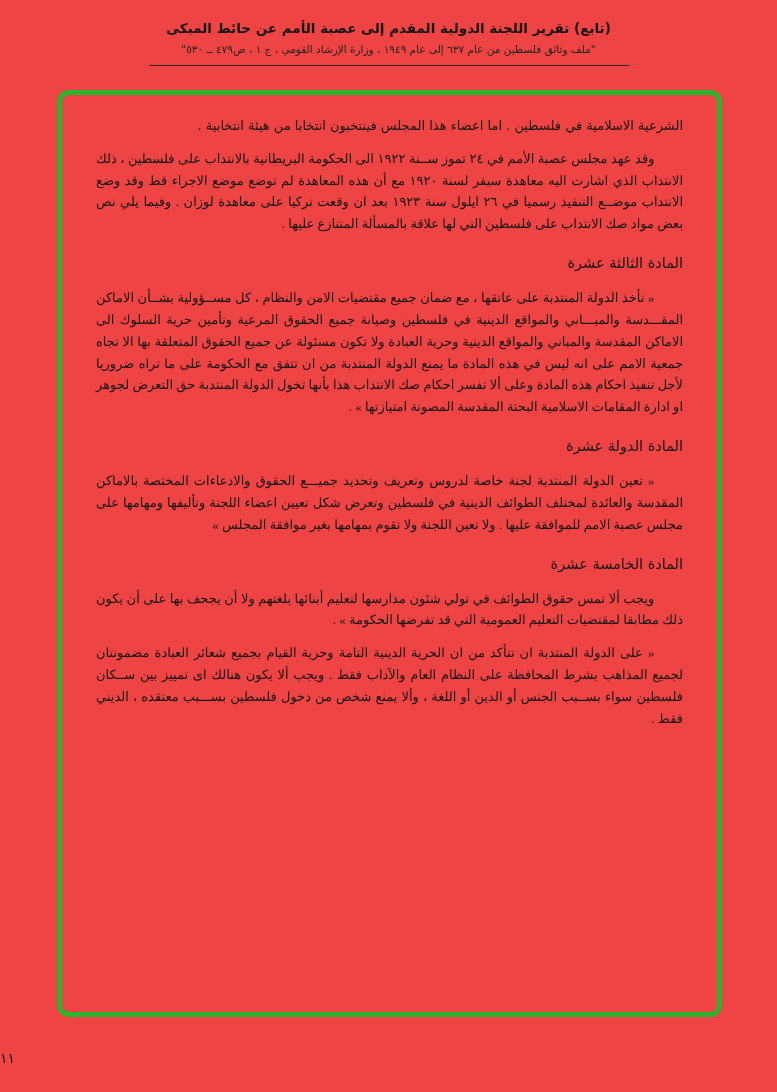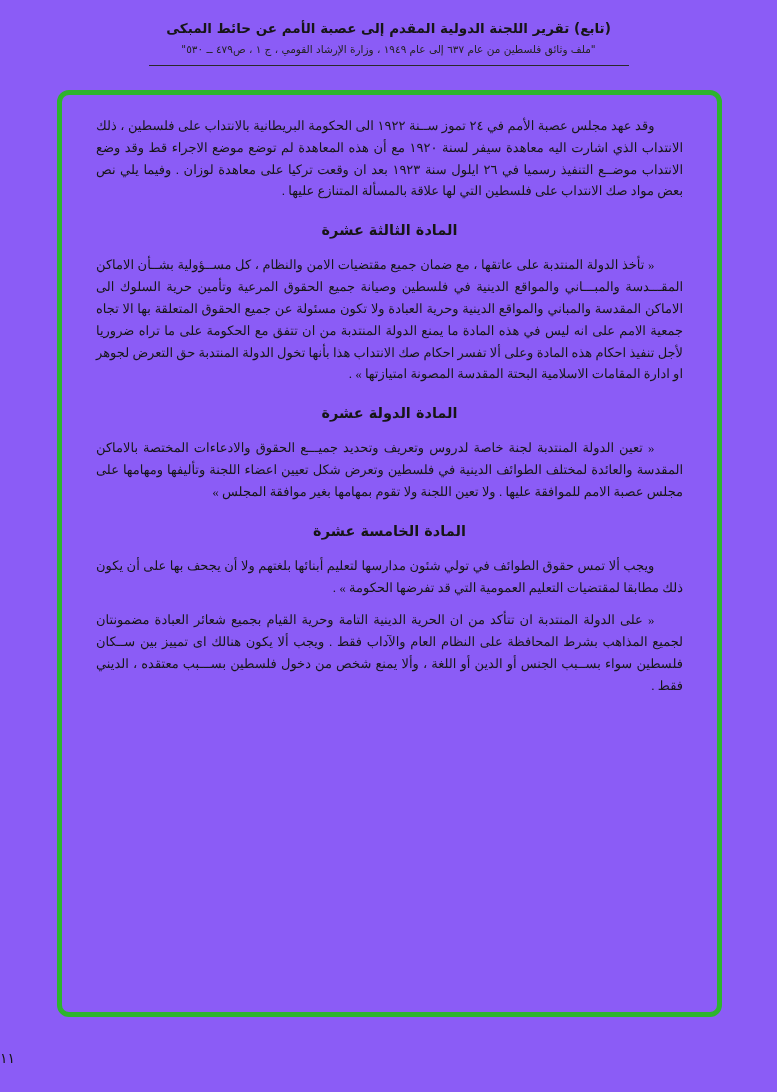--- a/index.html
+++ b/index.html
@@ -7,21 +7,21 @@
   html, body { margin: 0; padding: 0; }
   body {
     background: #e8e8e8;
     font-family: "DejaVu Sans", sans-serif;
   }
   .page {
     position: relative;
     width: 777px;
     height: 1092px;
     margin: 0 auto;
-    background: #8b5cf6;
+    background: #ef4444;
     color: #161616;
     overflow: hidden;
   }
   .doc-header {
     direction: rtl;
     text-align: center;
     padding-top: 20px;
   }
   .doc-header .title {
     font-size: 13.5px;
@@ -56,23 +56,23 @@
     font-size: 13px;
     line-height: 1.68;
     text-align: justify;
     text-justify: inter-word;
   }
   .content-frame p.indent {
     text-indent: 2.2em;
     font-family: Liberation Serif, serif;
   }
   .section-heading {
-    text-align: center;
+    text-align: right;
     font-size: 14.5px;
-    font-weight: bold;
+    font-weight: normal;
     margin: 20px 0 16px 0;
   }
   .page-number {
     position: absolute;
     bottom: 26px;
     left: 0;
     width: 100%;
     text-align: left;
     font-size: 14px;
     color: #161616;
@@ -83,20 +83,21 @@
 
 <div class="page">
 
   <div class="doc-header">
     <div class="title">(تابع) تقرير اللجنة الدولية المقدم إلى عصبة الأمم عن حائط المبكى</div>
     <div class="subtitle">"ملف وثائق فلسطين من عام ٦٣٧ إلى عام ١٩٤٩ ، وزارة الإرشاد القومي ، ج ١ ، ص٤٧٩ ــ ٥٣٠"</div>
     <div class="header-rule"></div>
   </div>
 
   <div class="content-frame">
+    <p>الشرعية الاسلامية في فلسطين . اما اعضاء هذا المجلس فينتخبون انتخابا من هيئة انتخابية .</p>
     <p class="indent">وقد عهد مجلس عصبة الأمم في ٢٤ تموز ســنة ١٩٢٢ الى الحكومة البريطانية بالانتداب على فلسطين ، ذلك الانتداب الذي اشارت اليه معاهدة سيفر لسنة ١٩٢٠ مع أن هذه المعاهدة لم توضع موضع الاجراء قط وقد وضع الانتداب موضــع التنفيذ رسميا في ٢٦ ايلول سنة ١٩٢٣ بعد ان وقعت تركيا على معاهدة لوزان . وفيما يلي نص بعض مواد صك الانتداب على فلسطين التي لها علاقة بالمسألة المتنازع عليها .</p>
 
     <div class="section-heading">المادة الثالثة عشرة</div>
     <p class="indent">« تأخذ الدولة المنتدبة على عاتقها ، مع ضمان جميع مقتضيات الامن والنظام ، كل مســؤولية بشــأن الاماكن المقـــدسة والمبـــاني والمواقع الدينية في فلسطين وصيانة جميع الحقوق المرعية وتأمين حرية السلوك الى الاماكن المقدسة والمباني والمواقع الدينية وحرية العبادة ولا تكون مسئولة عن جميع الحقوق المتعلقة بها الا تجاه جمعية الامم على انه ليس في هذه المادة ما يمنع الدولة المنتدبة من ان تتفق مع الحكومة على ما تراه ضروريا لأجل تنفيذ احكام هذه المادة وعلى ألا تفسر احكام صك الانتداب هذا بأنها تخول الدولة المنتدبة حق التعرض لجوهر او ادارة المقامات الاسلامية البحتة المقدسة المصونة امتيازتها » .</p>
 
     <div class="section-heading">المادة الدولة عشرة</div>
     <p class="indent">« تعين الدولة المنتدبة لجنة خاصة لدروس وتعريف وتحديد جميـــع الحقوق والادعاءات المختصة بالاماكن المقدسة والعائدة لمختلف الطوائف الدينية في فلسطين وتعرض شكل تعيين اعضاء اللجنة وتأليفها ومهامها على مجلس عصبة الامم للموافقة عليها . ولا تعين اللجنة ولا تقوم بمهامها بغير موافقة المجلس »</p>
 
     <div class="section-heading">المادة الخامسة عشرة</div>
     <p class="indent">ويجب ألا تمس حقوق الطوائف في تولي شئون مدارسها لتعليم أبنائها بلغتهم ولا أن يجحف بها على أن يكون ذلك مطابقا لمقتضيات التعليم العمومية التي قد تفرضها الحكومة » .</p>

